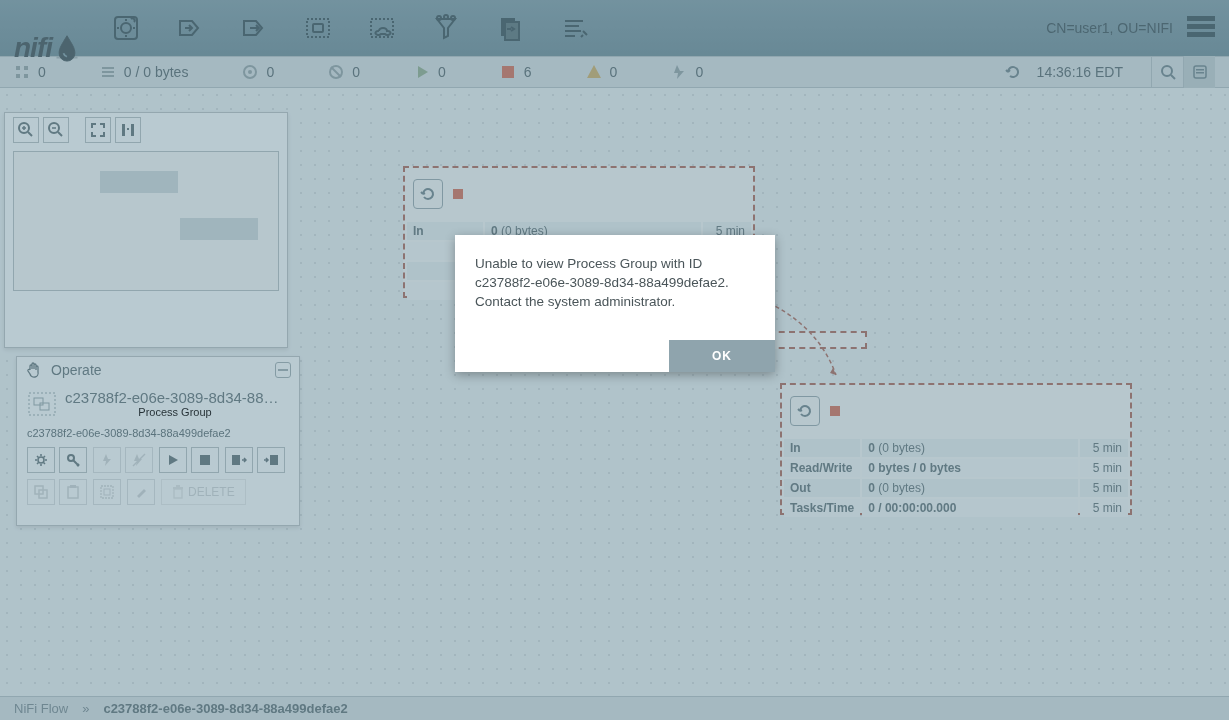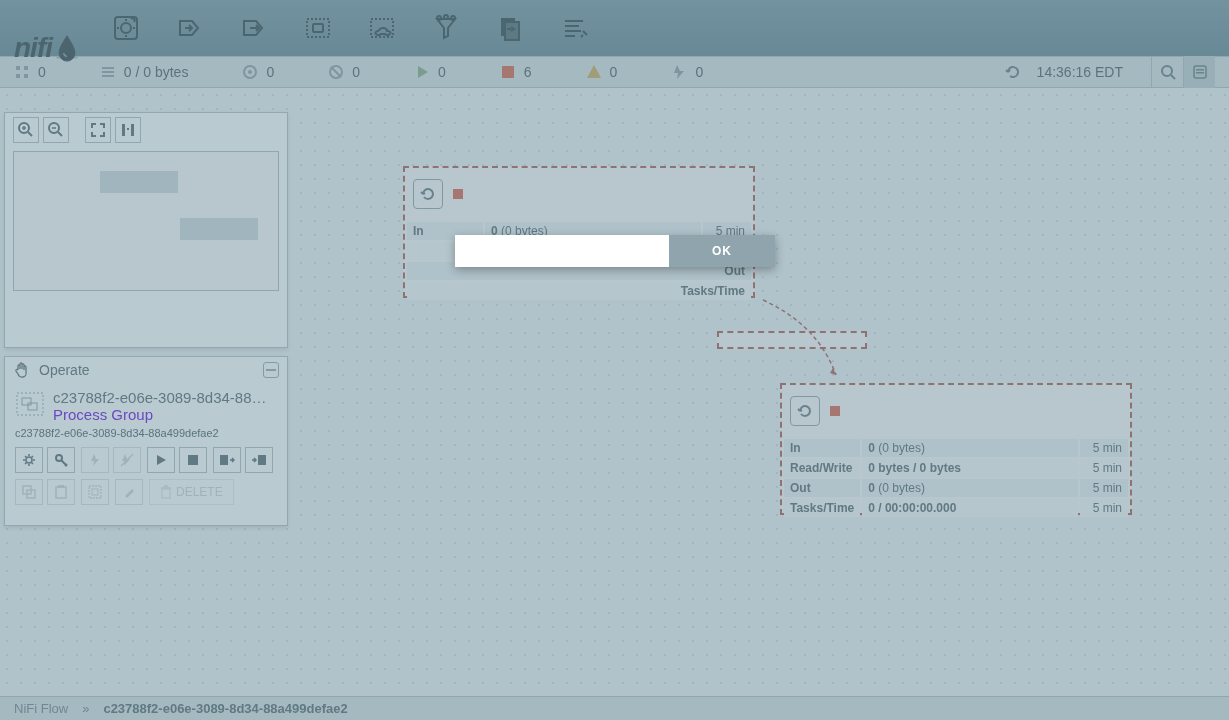--- a/index.html
+++ b/index.html
@@ -54,25 +54,25 @@
   height:26px; display:flex; align-items:center; gap:8px; padding:0 8px;
   color:#5e7279; font-size:14px;
 }
 .panel-h .collapse { margin-left:auto; width:16px; height:16px; border:1px solid #95a7ad; border-radius:3px; display:flex;align-items:center;justify-content:center;}
 .nav-panel { left:4px; top:112px; width:284px; height:236px; }
 .nav-ctrls { display:flex; gap:4px; padding:4px 8px; }
 .ic-btn { width:26px; height:26px; border:1px solid #aab7bc; display:flex;align-items:center;justify-content:center; color:#5e7279; font-size:14px;}
 .birdseye { margin:4px 8px 8px 8px; border:1px solid #aab7bc; height:140px; position:relative; background:#e3eaec;}
 .bev-box { position:absolute; background:#c1ced3; }
 
-.op-panel { left:4px; top:356px; width:284px; height:170px; }
+.op-panel { left:16px; top:356px; width:284px; height:170px; }
 .op-body { padding:6px 10px; }
 .op-title-row { display:flex; align-items:flex-start; gap:8px; }
 .op-title { font-size:15px; color:#5e7279; font-weight:500; white-space:nowrap; overflow:hidden; text-overflow:ellipsis; width:220px;}
-.op-sub { font-size:15px; color:#6d28d9; }
+.op-sub { font-size:11px; color:#000000;text-align:center; }
 .op-id { font-size:11px; color:#556970; margin-top:4px; margin-bottom:8px;}
 .pg-ic svg { width:30px; height:30px; }
 .op-btn-row { display:flex; gap:6px; flex-wrap:wrap; }
 .op-btn-row > div { display:flex; gap:4px; }
 .sm-btn { width:28px; height:26px; border:1px solid #aab7bc; display:flex;align-items:center;justify-content:center; color:#5e7279;}
 .sm-btn.dis { opacity:0.5; }
 .del-btn { padding:0 10px; width:auto; font-size:12px; color:#9ca8ac; display:flex; align-items:center; gap:4px; border:1px solid #c3cccf;}
 
 
 .pr { position:absolute; border:2px dashed #a4695e; background:#e3eaec; }
@@ -177,20 +177,30 @@
           <path d="M12 16 h4 m0 -2 l3 2 l-3 2"></path>
         </svg>
       </div>
     <div class="tool-ic">
         <svg viewBox="0 0 30 30">
           <path d="M6 8 h18 M6 13 h14 M6 18 h16 M6 23 h10"></path>
           <path d="M24 18 l4 4 m-4 0 l-2 2" stroke="#3d555e"></path>
         </svg>
       </div>
   </div>
+  <div class="header-right">
+    <span>CN=user1, OU=NIFI</span>
+    <div class="hamburger">
+      <svg viewBox="0 0 28 22">
+          <rect y="0" width="28" height="5" fill="#3d555e"></rect>
+          <rect y="8" width="28" height="5" fill="#3d555e"></rect>
+          <rect y="16" width="28" height="5" fill="#3d555e"></rect>
+        </svg>
+    </div>
+  </div>
 </div>
 
 <div class="statusbar">
   <div class="stat">
     <span class="stat-ic"><svg viewBox="0 0 16 16">
           <rect x="2" y="2" width="4" height="4" fill="#8c9ea4"></rect>
           <rect x="10" y="2" width="4" height="4" fill="#8c9ea4"></rect>
           <rect x="2" y="10" width="4" height="4" fill="#8c9ea4"></rect>
           <rect x="10" y="10" width="4" height="4" fill="#8c9ea4"></rect>
         </svg></span>
@@ -505,17 +515,18 @@
 
 <div class="breadcrumb">
   <span>NiFi Flow</span>
   <span class="bc-sep">»</span>
   <span class="bc-cur">c23788f2-e06e-3089-8d34-88a499defae2</span>
 </div>
 
 <div class="overlay-dim"></div>
 
 <div class="dialog">
+  <div class="dialog-b">Unable to view Process Group with ID c23788f2-e06e-3089-8d34-88a499defae2. Contact the system administrator.</div>
   <div class="dialog-f">
     <div class="spacer"></div>
     <div class="ok-btn">OK</div>
   </div>
 </div>
 
 </body></html>

